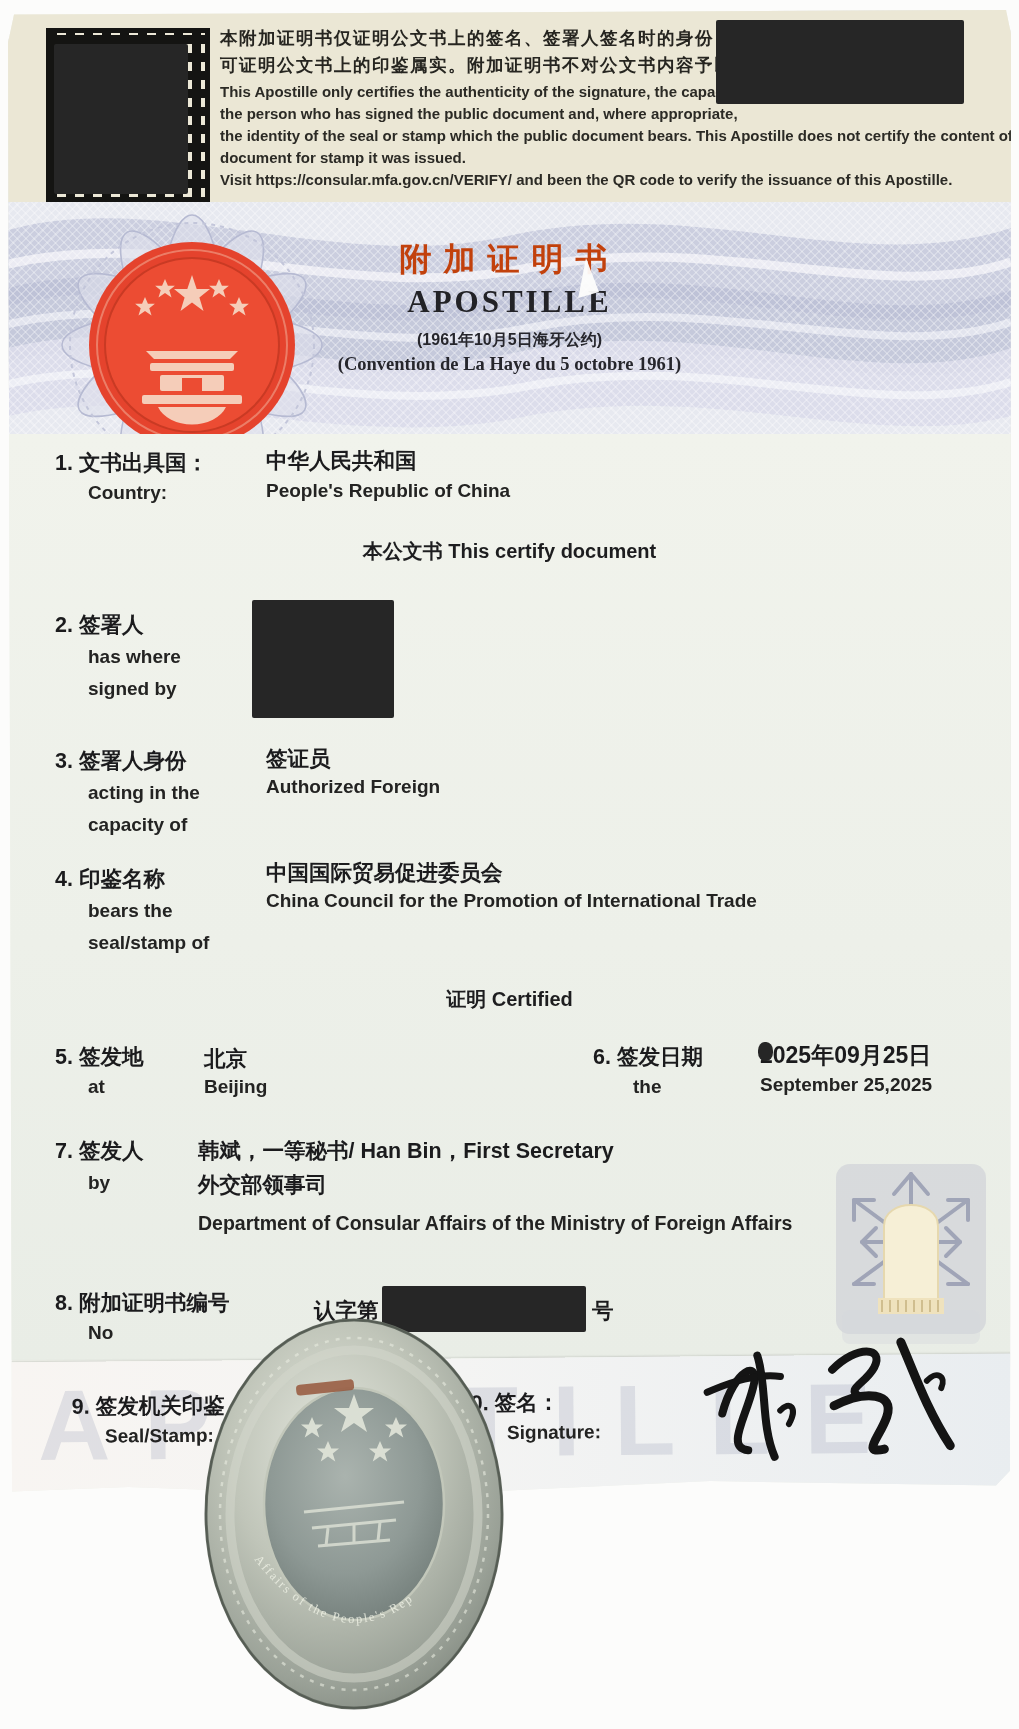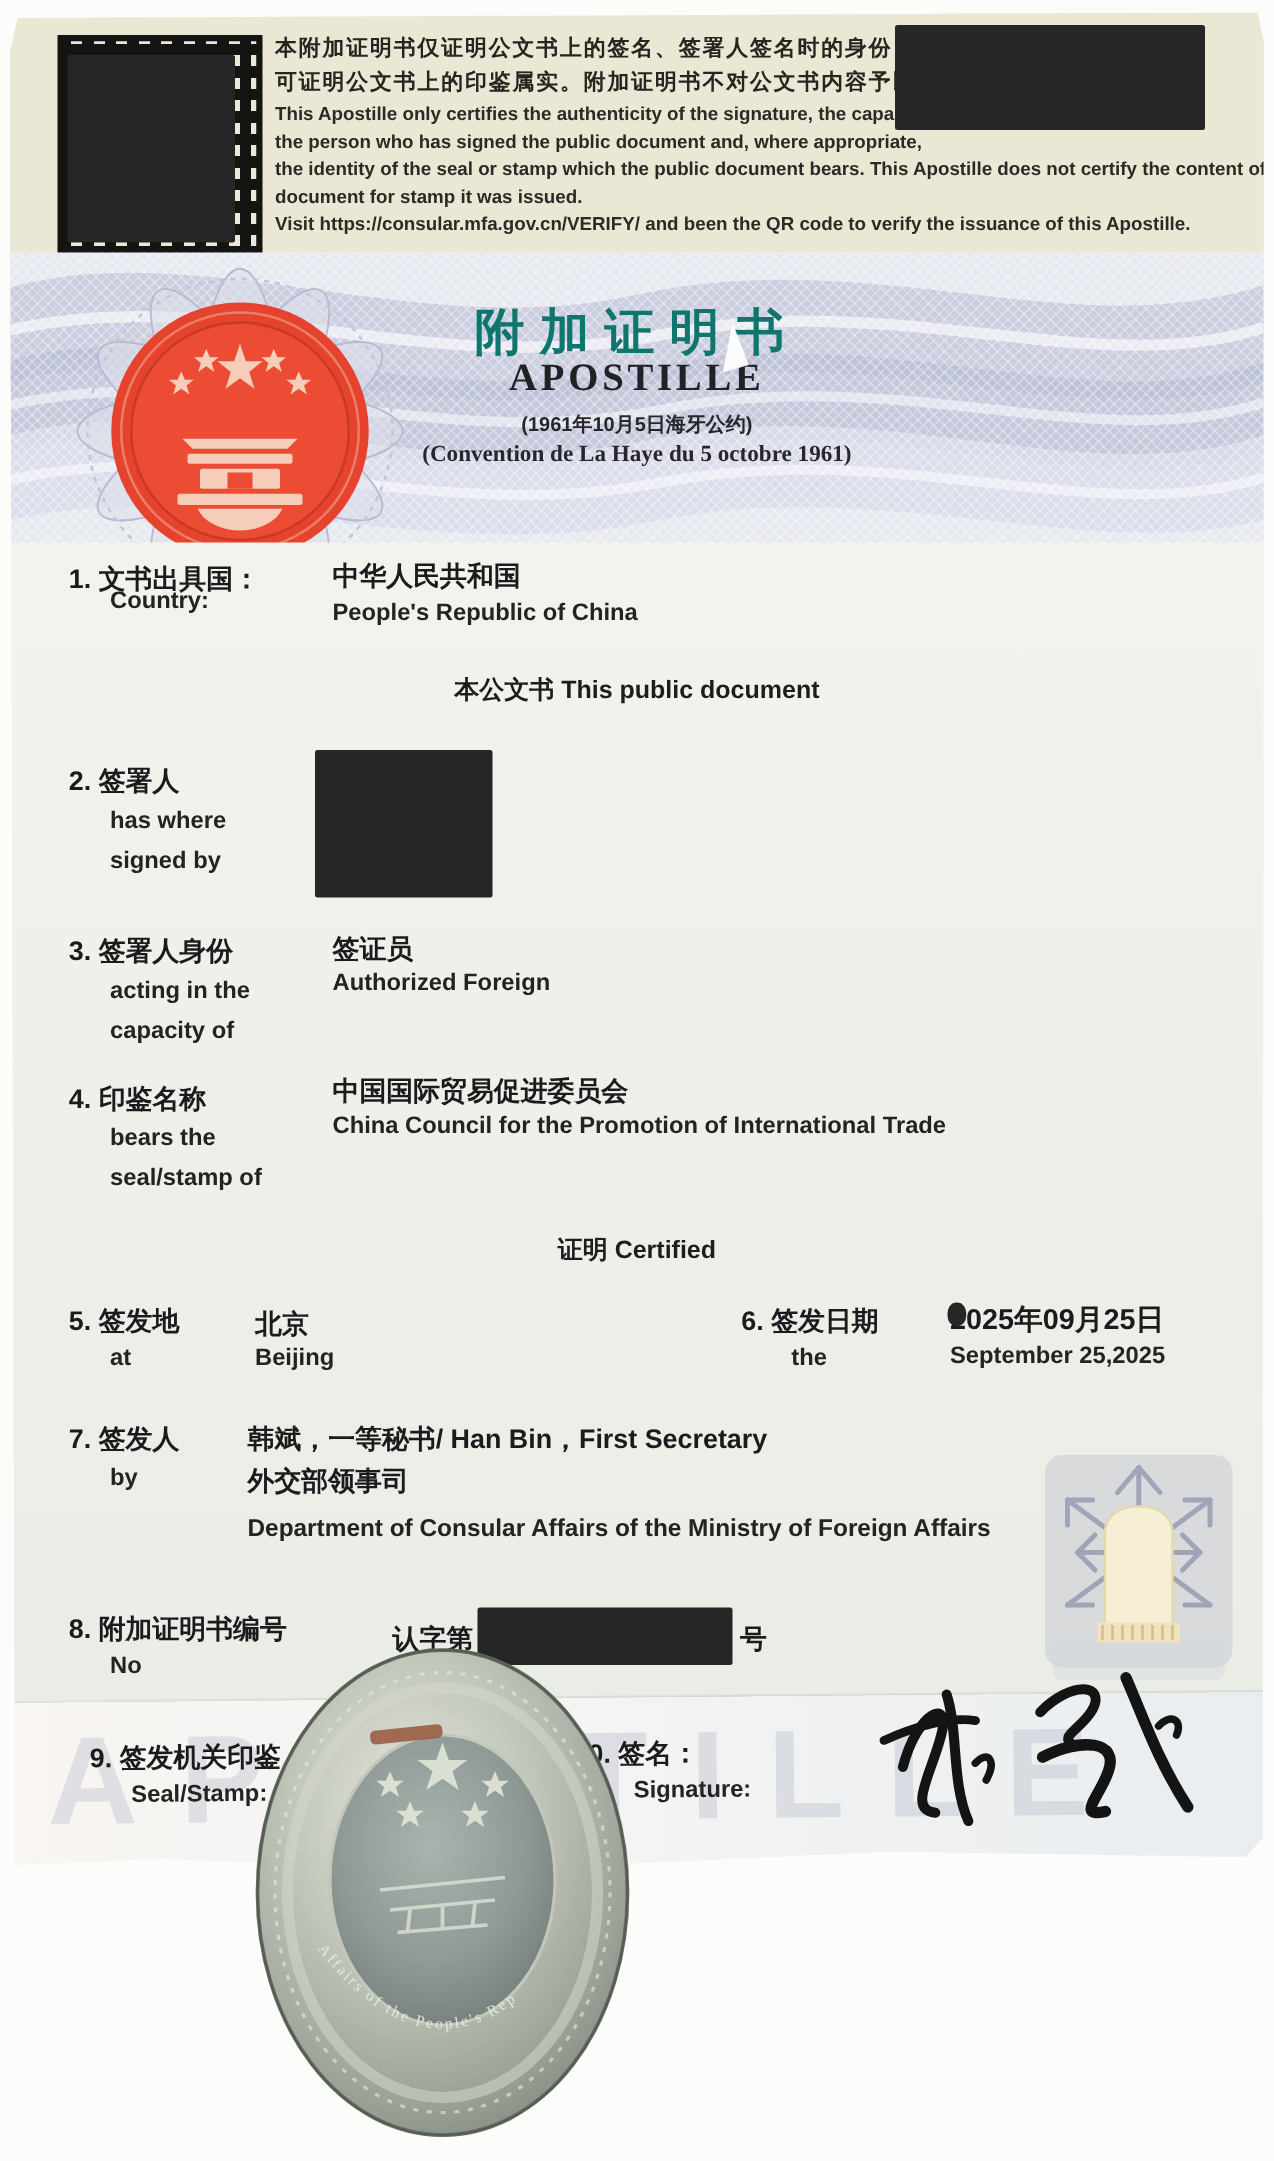--- a/index.html
+++ b/index.html
@@ -31,21 +31,21 @@
   .en-line{font-size:15px;font-weight:600;color:#2b2a25;}
   
   .region-band{
     left:0;top:192px;width:100%;height:232px;background:#e7e9f0;
   }
   .band-mesh{position:absolute;inset:0;
     background-image:
       repeating-linear-gradient(45deg,rgba(255,255,255,.28) 0 1.5px,rgba(0,0,0,0) 1.5px 6px),
       repeating-linear-gradient(-45deg,rgba(255,255,255,.28) 0 1.5px,rgba(0,0,0,0) 1.5px 6px);
   }
-  .title-cn{left:0;top:228px;width:100%;text-align:center;font-size:40px;font-weight:700;letter-spacing:12px;color:#0f766e;}
+  .title-cn{left:0;top:228px;width:100%;text-align:center;font-size:32px;font-weight:700;letter-spacing:12px;color:#c2410c;}
   .title-en{left:0;top:274px;width:100%;text-align:center;font-family:"Liberation Serif","DejaVu Serif",serif;font-size:31px;font-weight:700;letter-spacing:3px;color:#222226;}
   .conv-cn{left:0;top:320px;width:100%;text-align:center;font-size:16px;font-weight:700;color:#26262c;}
   .conv-fr{left:0;top:344px;width:100%;text-align:center;font-family:"Liberation Serif","DejaVu Serif",serif;font-size:18.5px;font-weight:700;color:#26262c;}
   .white-artifact{left:565px;top:248px;width:26px;height:40px;background:#fdfdfc;clip-path:polygon(50% 0,100% 85%,20% 100%);opacity:.95;}
   
   .region-body{left:0;top:424px;width:100%;height:926px;
     background:linear-gradient(180deg,#f1f3ec 0%,#edf0e9 55%,#e9ede6 100%);}
   .num-label{font-size:21.5px;font-weight:700;color:#1b1b1d;}
   .sub-label{font-size:19px;font-weight:600;color:#232322;}
   .val-cn{font-size:21.5px;font-weight:700;color:#1b1b1d;}
@@ -145,25 +145,25 @@
 
   <div class="abs title-cn">附加证明书</div>
   <div class="abs title-en">APOSTILLE</div>
   <div class="abs white-artifact"></div>
   <div class="abs conv-cn">(1961年10月5日海牙公约)</div>
   <div class="abs conv-fr">(Convention de La Haye du 5 octobre 1961)</div>
 
   <div class="abs region-body"></div>
 
   <div class="abs num-label nowrap" style="left:47px;top:438px;">1. 文书出具国：</div>
-  <div class="abs sub-label nowrap" style="left:80px;top:460px;text-align:right;">Country:</div>
+  <div class="abs sub-label nowrap" style="left:80px;top:472px;text-align:right;">Country:</div>
   <div class="abs val-cn nowrap" style="left:258px;top:436px;">中华人民共和国</div>
   <div class="abs val-en nowrap" style="left:258px;top:470px;">People's Republic of China</div>
 
-  <div class="abs subhead" style="top:528px;">本公文书 This public document</div>
+  <div class="abs subhead" style="top:528px;">本公文书 This certify document</div>
 
   <div class="abs num-label nowrap" style="left:47px;top:600px;text-align:center;">2. 签署人</div>
   <div class="abs sub-label nowrap" style="left:80px;top:636px;">has where</div>
   <div class="abs sub-label nowrap" style="left:80px;top:668px;">signed by</div>
   <div class="abs redaction" style="left:244px;top:590px;width:142px;height:118px;"></div>
 
   <div class="abs num-label nowrap" style="left:47px;top:736px;">3. 签署人身份</div>
   <div class="abs sub-label nowrap" style="left:80px;top:772px;">acting in the</div>
   <div class="abs sub-label nowrap" style="left:80px;top:804px;">capacity of</div>
   <div class="abs val-cn nowrap" style="left:258px;top:734px;">签证员</div>

